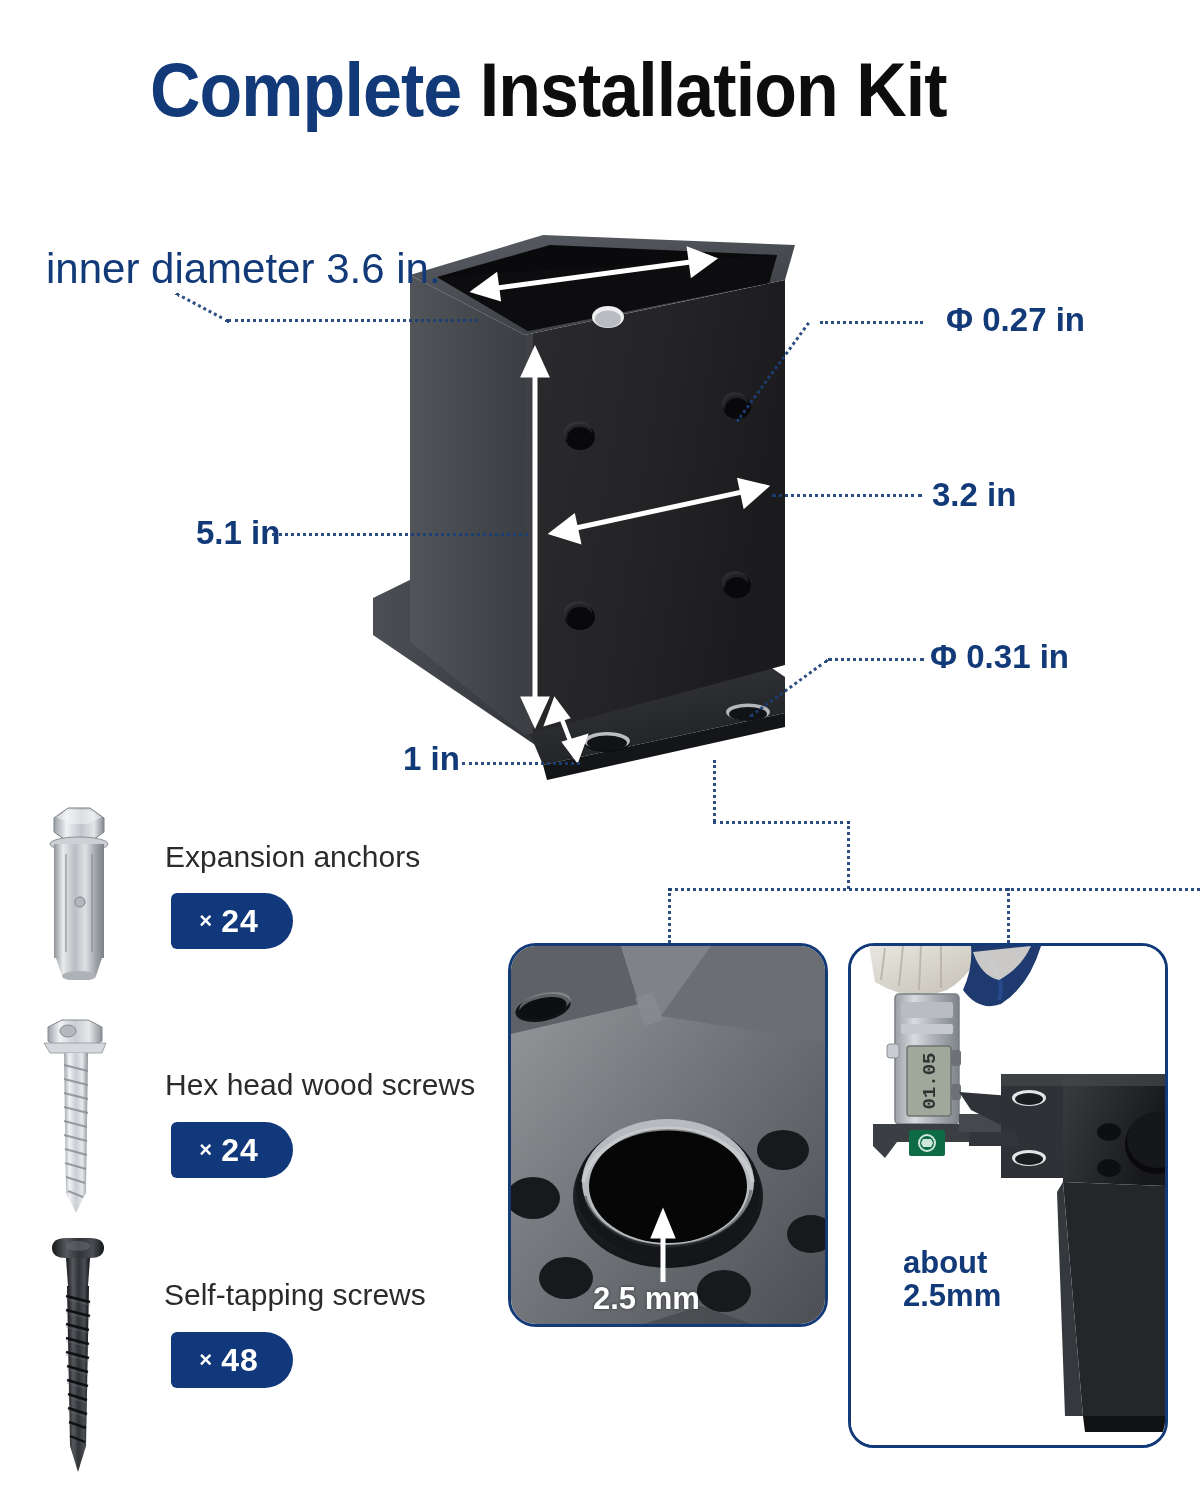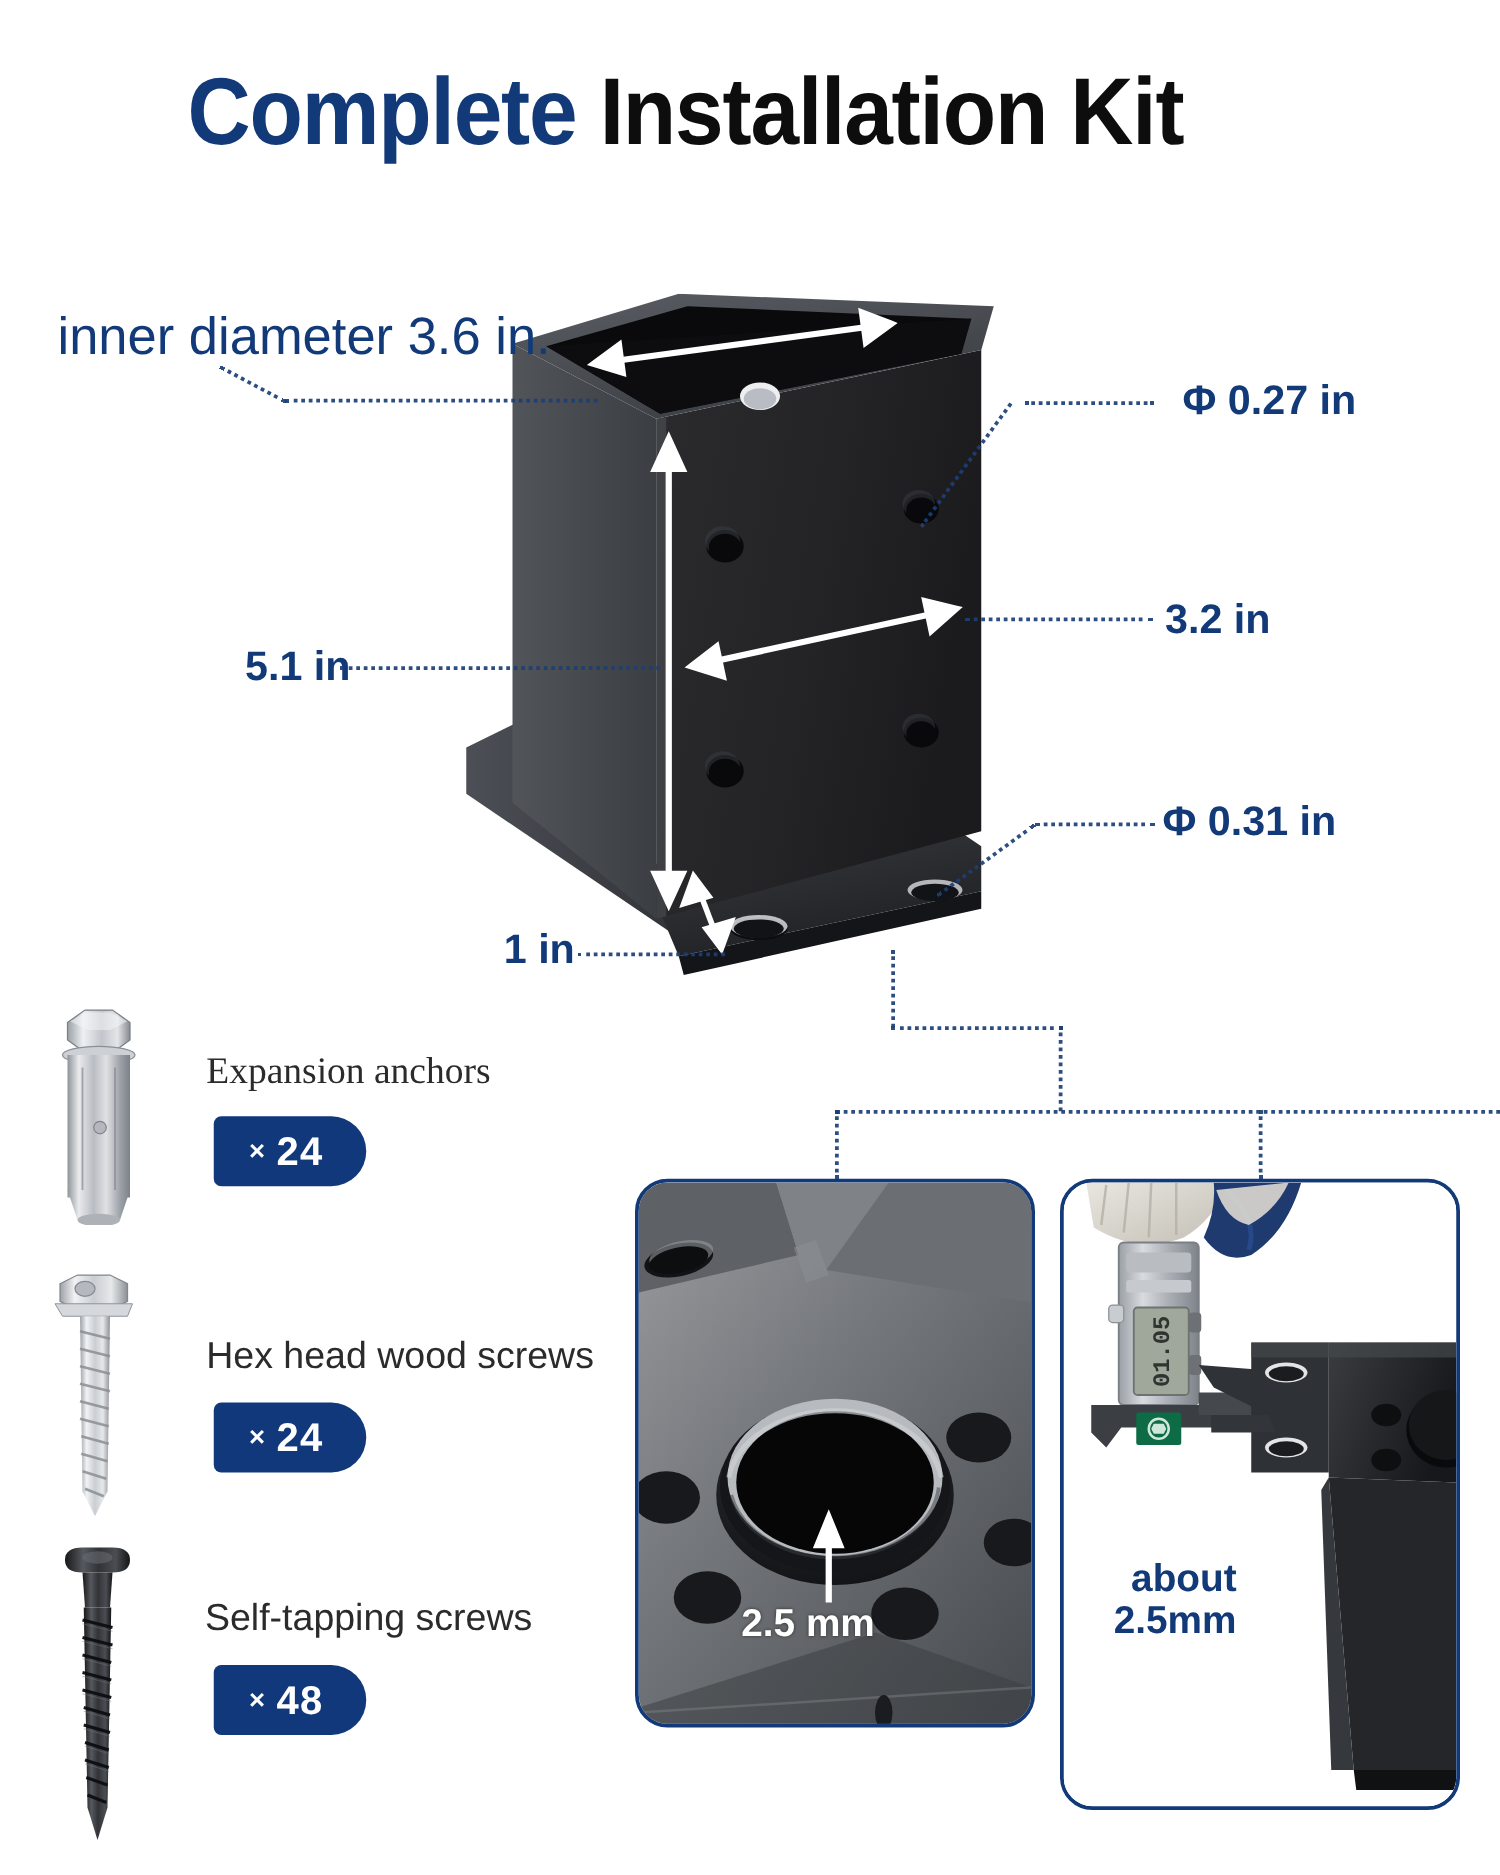--- a/index.html
+++ b/index.html
@@ -283,21 +283,21 @@
 
       <rect x="18" y="42" width="50" height="114" fill="url(#zincA)"></rect>
 
       <line x1="30" y1="52" x2="30" y2="150" stroke="#85898f" stroke-width="1.5" opacity=".7"></line>
       <line x1="56" y1="52" x2="56" y2="150" stroke="#85898f" stroke-width="1.5" opacity=".7"></line>
       <circle cx="44" cy="100" r="5" fill="#b4b8bd" stroke="#80858b" stroke-width="1"></circle>
 
       <polygon points="18,150 68,150 60,174 26,174" fill="url(#zincA)"></polygon>
       <ellipse cx="43" cy="174" rx="17" ry="5" fill="#aeb2b7"></ellipse>
     </svg>
-    <div class="hw-label" style="left:131px; top:42px;font-family:Liberation Serif, serif;">Expansion anchors</div>
+    <div class="hw-label" style="left:131px; top:42px;">Expansion anchors</div>
     <div class="badge" style="left:137px; top:93px; min-width:122px;">
       <span class="mul">×</span>
         <span>24</span>
     </div>
   </div>
 
   <div class="hw-item" style="left:34px; top:1015px; width:480px; height:200px;text-align:right;">
     <svg width="84" height="205" viewBox="0 0 84 205" style="position:absolute; left:2px; top:2px;">
       <defs>
         <linearGradient id="zincB" x1="0" y1="0" x2="1" y2="0">
@@ -378,21 +378,21 @@
           <path d="M32,177 L51,183"></path>
       </g>
     </svg>
     <div class="hw-label" style="left:130px; top:48px;">Self-tapping screws</div>
     <div class="badge" style="left:137px; top:100px; min-width:122px;">
       <span class="mul">×</span>
         <span>48</span>
     </div>
   </div>
 
-  <div class="panel" style="left:508px; top:943px; width:320px; height:439px;">
+  <div class="panel" style="left:508px; top:943px; width:320px; height:384px;border-radius:28px;">
     <svg width="314" height="499" viewBox="0 0 314 499">
       <defs>
         <linearGradient id="plateBg" x1="0.1" y1="0" x2="0.9" y2="1">
           <stop offset="0%" stop-color="#95979b"></stop>
           <stop offset="35%" stop-color="#76797d"></stop>
           <stop offset="70%" stop-color="#5b5e62"></stop>
           <stop offset="100%" stop-color="#44474b"></stop>
         </linearGradient>
         <radialGradient id="bossG" cx="0.45" cy="0.3" r="0.8">
           <stop offset="0%" stop-color="#3c3e42"></stop>
@@ -508,17 +508,17 @@
 
       <ellipse cx="306" cy="198" rx="32" ry="30" fill="#0a0a0c"></ellipse>
       <ellipse cx="306" cy="194" rx="30" ry="28" fill="#151719"></ellipse>
 
       <path d="M212,236 L314,240 L314,470 L232,470 Z" fill="#24262a"></path>
       <path d="M212,236 L232,470 L214,470 L206,246 Z" fill="#35383d"></path>
       <path d="M232,470 L314,470 L314,486 L234,486 Z" fill="#101113"></path>
 
       <path d="M118,186 L164,186 L170,200 L118,200 Z" fill="#32353a"></path>
     </svg>
-    <div class="panel-cap" style="left:40px; top:300px;text-align:right;">about
+    <div class="panel-cap" style="left:52px; top:300px;">about
 2.5mm</div>
   </div>
 
 </div>
 
 </body></html>

